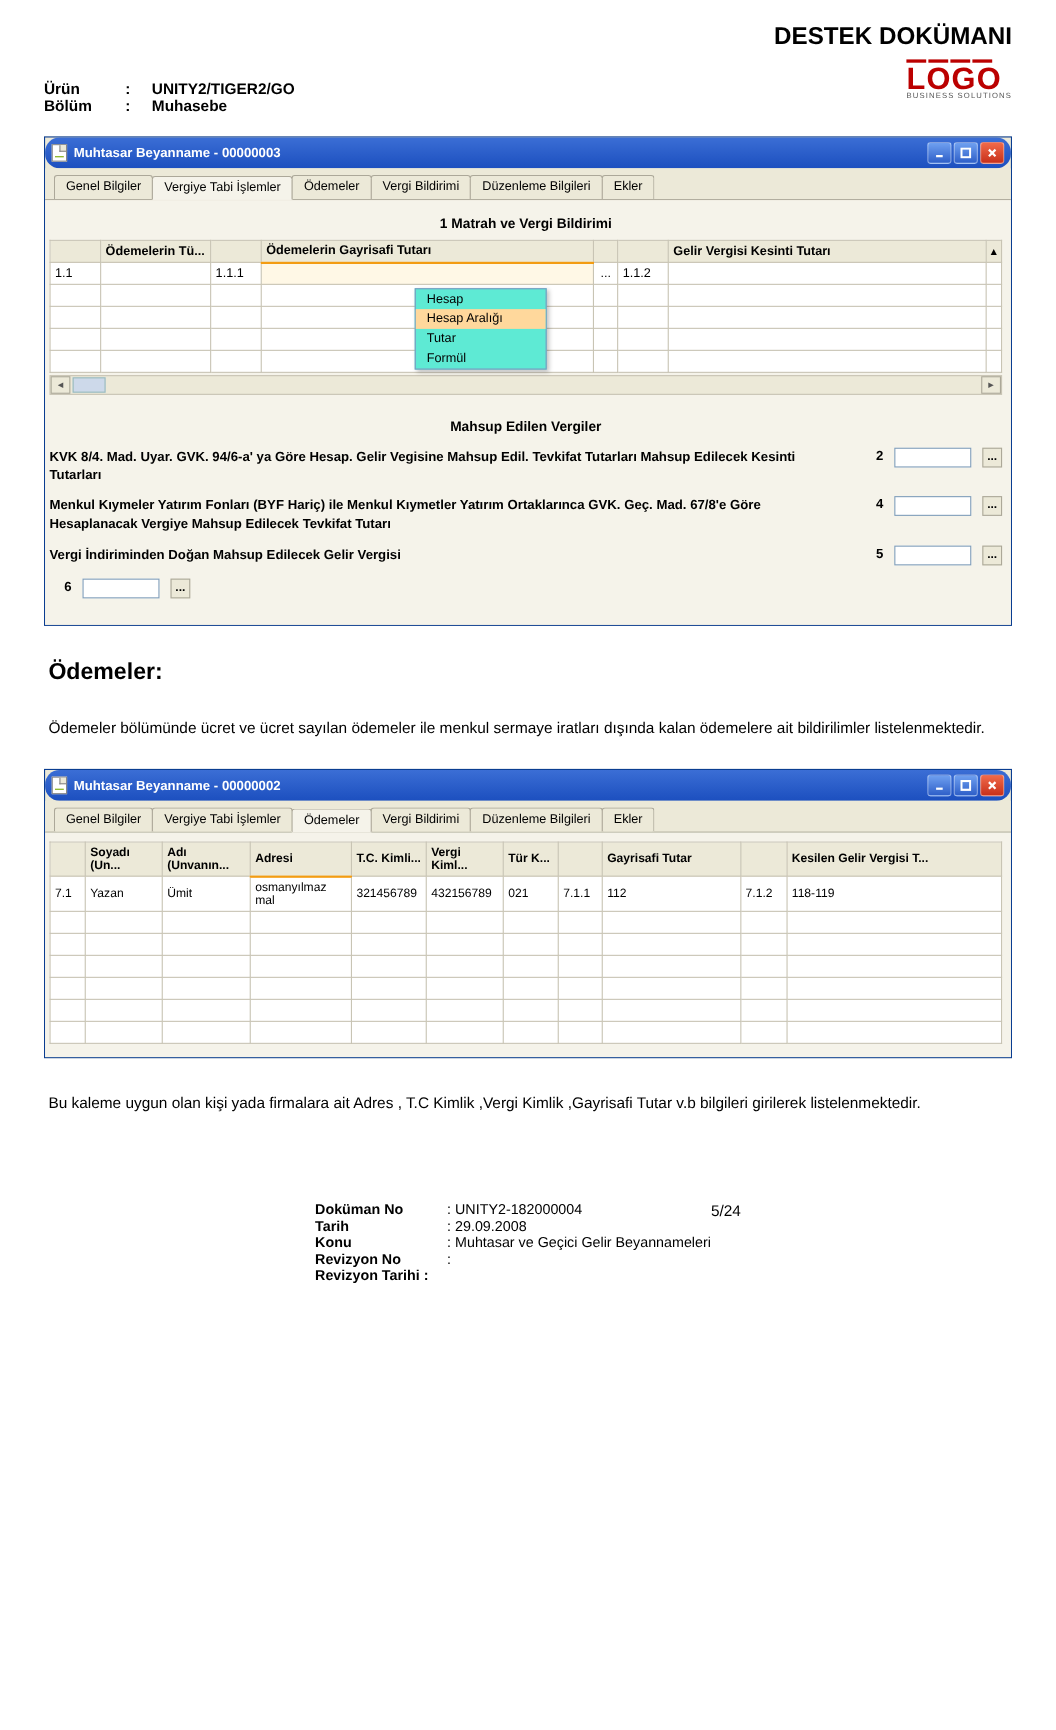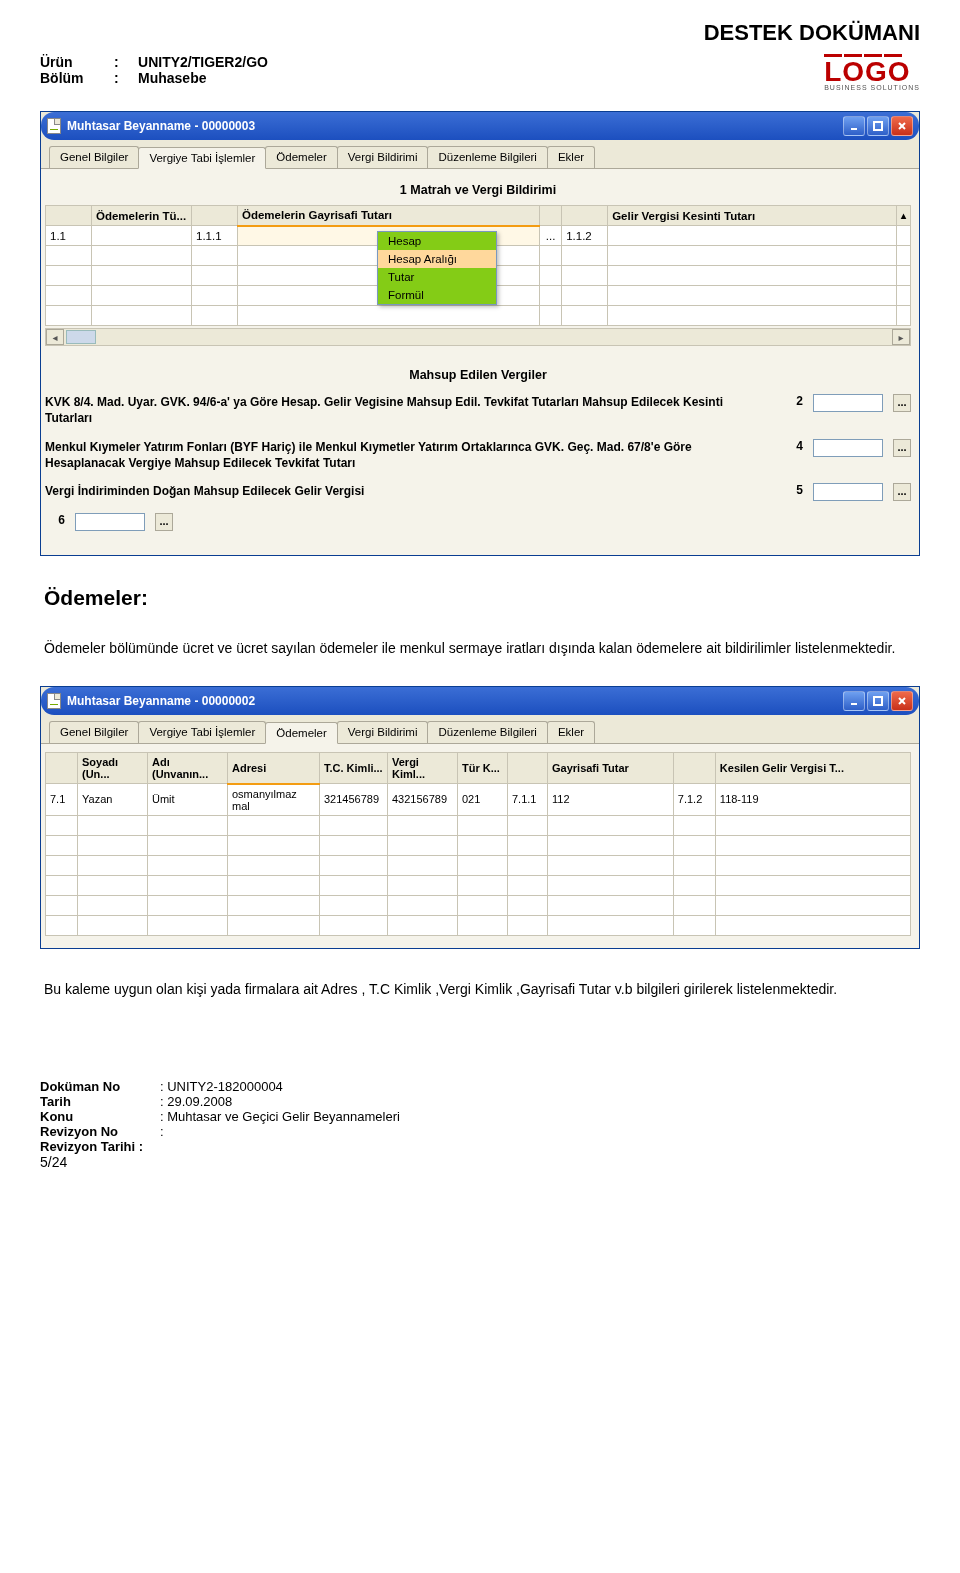--- a/index.html
+++ b/index.html
@@ -16,21 +16,21 @@
     font-size: 22px;
     font-weight: bold;
     margin: 0 0 8px 0;
   }
   .header-row {
     display: flex;
     justify-content: space-between;
     align-items: flex-start;
     margin-bottom: 20px;
   }
-  .header-left { font-size: 14px; font-weight: bold; }
+  .header-left { font-size: 14px; font-weight: bold; margin-top: 18px; }
   .header-left .lab { display: inline-block; width: 70px; }
   .logo-box { font-family: Arial; }
   .logo-text {
     font-size: 28px; font-weight: 900; color: #b00; letter-spacing: 1px;
     line-height: 0.9;
   }
   .logo-sub { font-size: 7px; color: #555; letter-spacing: 1px; }
   .logo-bars { display:flex; gap:2px; margin-bottom:2px; }
   .logo-bars span { width:18px; height:3px; background:#b00; }
 
@@ -73,43 +73,43 @@
   .section-title { text-align:center; font-weight:bold; font-size:12.5px; margin:6px 0 8px 0; }
 
   table.grid { width:100%; border-collapse:collapse; background:#fff; font-size:11.5px; }
   table.grid th, table.grid td { border:1px solid #c8c4b4; padding:3px 4px; text-align:left; height:20px; }
   table.grid th { background:#ece9d8; font-weight:bold; }
   table.grid th.active-col { border-bottom:2px solid #f39c12; }
   .grid-wrapper { position:relative; }
   .scroll-head { width:14px; background:#ece9d8; border:1px solid #c8c4b4; text-align:center; font-size:10px;}
 
   .context-menu {
-    position:absolute; top:26px; left:332px; width:120px;
-    background:#84cc16; border:1px solid #7a98c0; box-shadow:2px 2px 4px rgba(0,0,0,.25);
+    position:absolute; top:44px; left:332px; width:120px;
+    background:#5eead4; border:1px solid #7a98c0; box-shadow:2px 2px 4px rgba(0,0,0,.25);
     font-size:11.5px; z-index:5;
   }
   .context-menu div { padding:3px 10px; }
   .context-menu div.sel { background:#ffd89c; }
 
   .hscroll { display:flex; align-items:center; background:#ece9d8; border:1px solid #c8c4b4; margin-top:2px;}
   .scrollarrow { width:18px; height:16px; background:#ece9d8; border:1px solid #aca899; display:flex; align-items:center; justify-content:center; font-size:10px; color:#555;}
   .scrollthumb { width:30px; height:14px; background:#cdd9ea; border:1px solid #9bb; margin-left:2px;}
 
   .mahsup { margin-top:22px; }
   .mahsup-title { text-align:center; font-weight:bold; font-size:12.5px; margin-bottom:12px;}
   .form-row { display:flex; align-items:flex-start; margin-bottom:12px; font-weight:bold; font-size:12px; gap:10px;}
   .form-row .lab { flex:1; line-height:1.35; }
   .form-row .num { width:20px; text-align:right; }
   .form-row .fld { width:70px; height:18px; background:#fff; border:1px solid #7f9db9; display:inline-block; }
   .form-row .dots { width:18px; height:18px; background:#ece9d8; border:1px solid #aca899; text-align:center; line-height:14px; font-weight:bold; cursor:pointer; font-size:11px;}
 
   .body-text { font-size:14px; margin:28px 4px; line-height:1.45; }
   .section-head { font-weight:bold; font-size:21px; margin:24px 4px 6px 4px; }
 
-  .footer { display:flex; justify-content:center; font-size:13px; margin-top:80px;flex-direction:column; }
+  .footer { display:flex; justify-content:center; font-size:13px; margin-top:80px; }
   .footer .left .lab { display:inline-block; width:120px; font-weight:bold;}
   .footer .page { font-size:14px; }
   .small-grid th, .small-grid td { font-size:11px; }
 </style>
 </head>
 <body>
 
 <div class="doc-title">DESTEK DOKÜMANI</div>
 <div class="header-row">
   <div class="header-left">

